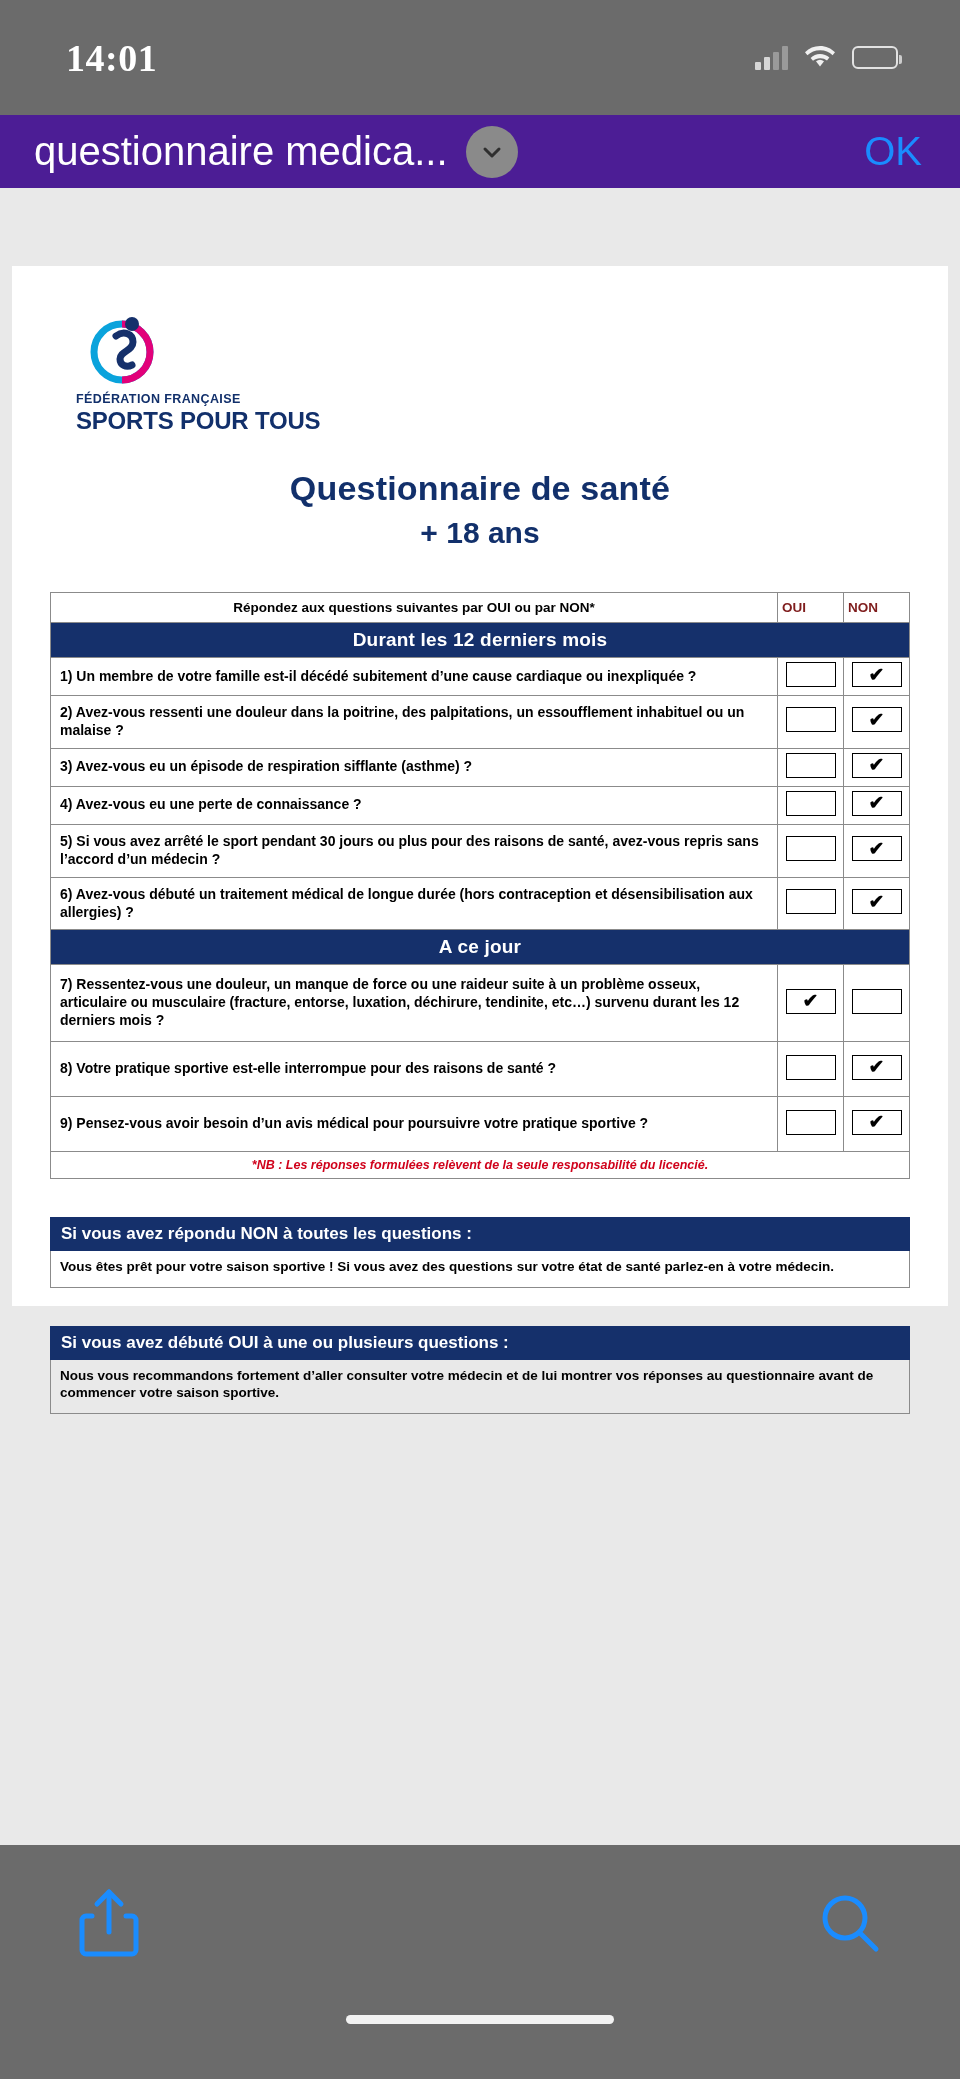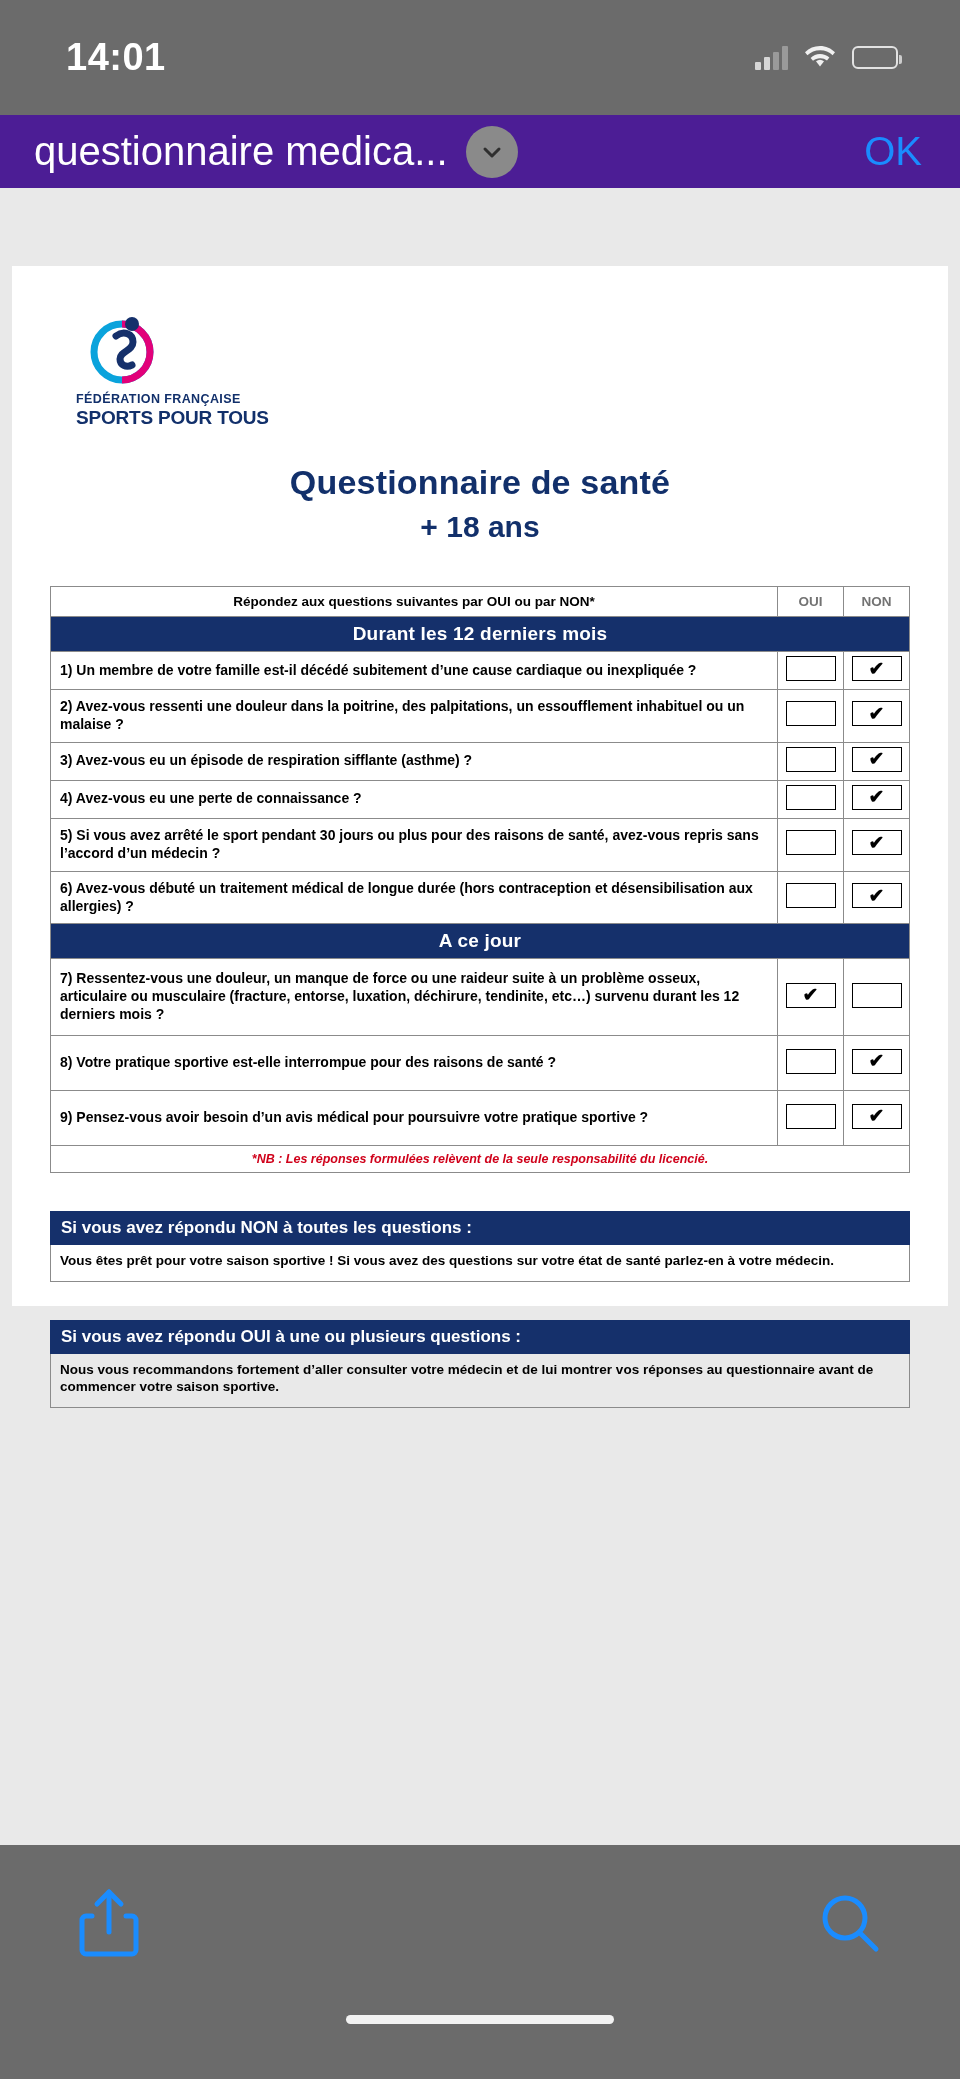--- a/index.html
+++ b/index.html
@@ -19,20 +19,21 @@
 
   
   .statusbar {
     height: 115px;
     background: #6b6b6b;
     display: flex;
     align-items: center;
     justify-content: space-between;
     padding: 0 62px 0 66px;
     color: #ffffff;
+    font-family: Liberation Serif, serif;
   }
   .status-time {
     font-size: 38px;
     font-weight: 600;
     letter-spacing: 0.5px;
   }
   .status-right {
     display: flex;
     align-items: center;
     gap: 16px;
@@ -105,21 +106,21 @@
   }
 
   
   .logo-block { padding-left: 26px; }
   .logo-mark { width: 92px; height: 86px; position: relative; }
   .logo-text-1 {
     font-size: 12.5px; letter-spacing: 0.4px; color: #12306b;
     font-weight: 700; margin-top: 4px;
   }
   .logo-text-2 {
-    font-size: 19px; color: #12306b; font-weight: 800; letter-spacing: -0.2px;
+    font-size: 24px; color: #12306b; font-weight: 800; letter-spacing: -0.2px;
     margin-top: 1px;
   }
 
   
   .doc-title {
     text-align: center;
     color: #12306b;
     font-size: 34px;
     font-weight: 700;
     margin-top: 34px;
@@ -147,24 +148,24 @@
   .col-non { width: 66px; }
 
   .hdr-instruction {
     text-align: center;
     font-size: 13.5px;
     font-weight: 700;
     color: #000;
     padding: 7px 4px;
   }
   .hdr-yn {
-    text-align: center;
+    text-align: left;
     font-size: 13.5px;
     font-weight: 700;
-    color: #737373;
+    color: #7f1d1d;
     padding: 7px 4px;
   }
   .section-row td {
     background: #15306b;
     color: #ffffff;
     text-align: center;
     font-size: 19px;
     font-weight: 700;
     padding: 6px 4px;
     letter-spacing: 0.2px;
@@ -377,21 +378,21 @@
           </tr>
         </tbody>
       </table>
 
       <div class="advice">
         <div class="advice-head">Si vous avez répondu NON à toutes les questions :</div>
         <div class="advice-body">Vous êtes prêt pour votre saison sportive ! Si vous avez des questions sur votre état de santé parlez-en à votre médecin.</div>
       </div>
 
       <div class="advice">
-        <div class="advice-head">Si vous avez répondu OUI à une ou plusieurs questions :</div>
+        <div class="advice-head">Si vous avez débuté OUI à une ou plusieurs questions :</div>
         <div class="advice-body">Nous vous recommandons fortement d’aller consulter votre médecin et de lui montrer vos réponses au questionnaire avant de commencer votre saison sportive.</div>
       </div>
 
     </div>
   </div>
 
   <div class="bottom-gap"></div>
 
   <div class="toolbar">
     <div>

